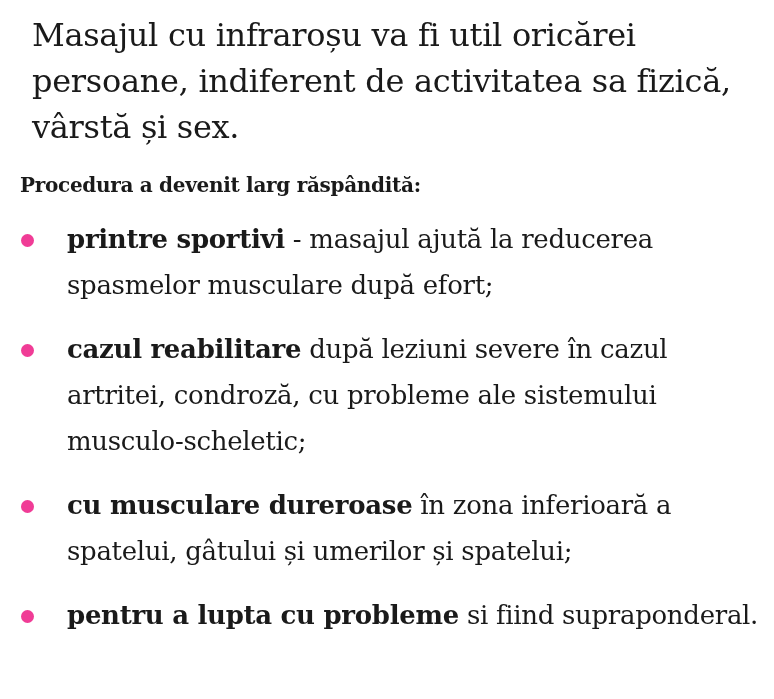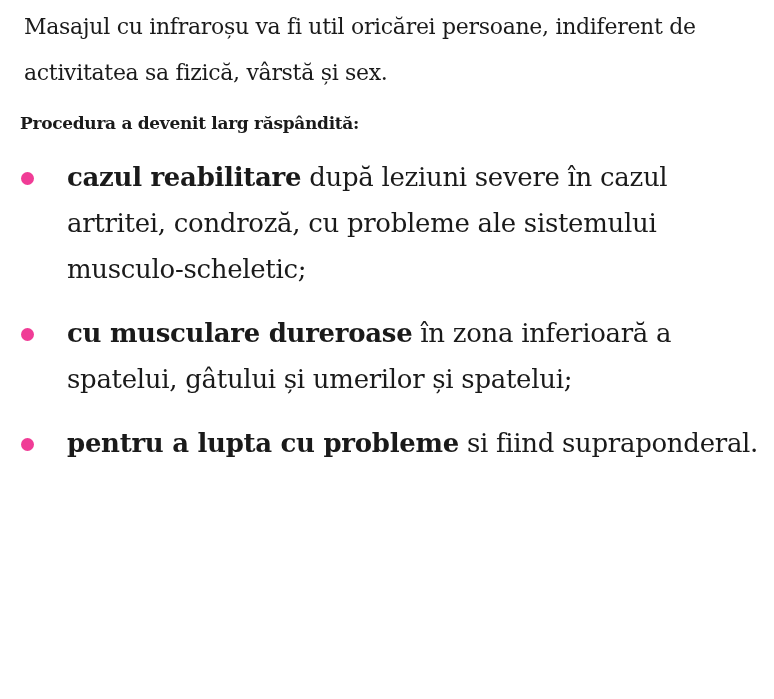--- a/index.html
+++ b/index.html
@@ -1,29 +1,30 @@
 <!DOCTYPE html>
 <html><head>
 <meta charset="utf-8">
 <style>
   html, body { margin:0; padding:0; background:#ffffff; }
   body { width:774px; height:699px; overflow:hidden; position:relative;
          font-family:"DejaVu Serif", "Liberation Serif", serif; color:#1a1a1a; }
   .wrap { position:absolute; left:20px; top:0; width:750px; }
-  .intro { font-size:22px; line-height:46px; margin:4px; letter-spacing:-0.3px; }
-  .intro-title { font-size:17px; line-height:46px; font-weight:bold; margin:0; letter-spacing:-0.3px; }
+  .intro { font-size:32px; line-height:46px; margin:12px; letter-spacing:-0.3px; }
+  .intro-title { font-size:20px; line-height:46px; font-weight:bold; margin:0; letter-spacing:-0.3px; }
   ul { list-style:none; margin:8px 0 0 0; padding:0; }
   li { position:relative; padding-left:47px; font-size:26px; line-height:46px; margin-bottom:18px; letter-spacing:-0.3px; }
   li .bullet { position:absolute; left:1px; top:18px; width:13px; height:13px; border-radius:50%; }
   li b { font-weight:bold; }
 </style>
 </head>
 <body>
 
 <div class="wrap">
   <p class="intro">Masajul cu infraroșu va fi util oricărei persoane, indiferent de activitatea sa fizică, vârstă și sex.</p>
   <p class="intro-title">Procedura a devenit larg răspândită:</p>
   <ul>
+    <li><span class="bullet" style="background: rgb(240, 60, 150);"></span><b>printre sportivi</b><span> - masajul ajută la reducerea spasmelor musculare după efort;</span></li>
     <li><span class="bullet" style="background: rgb(240, 60, 150);"></span><b>cazul reabilitare</b><span> după leziuni severe în cazul artritei, condroză, cu probleme ale sistemului musculo-scheletic;</span></li>
     <li><span class="bullet" style="background: rgb(240, 60, 150);"></span><b>cu musculare dureroase</b><span> în zona inferioară a spatelui, gâtului și umerilor și spatelui;</span></li>
     <li><span class="bullet" style="background: rgb(240, 60, 150);"></span><b>pentru a lupta cu probleme</b><span> si fiind supraponderal.</span></li>
   </ul>
 </div>
 
 </body></html>

